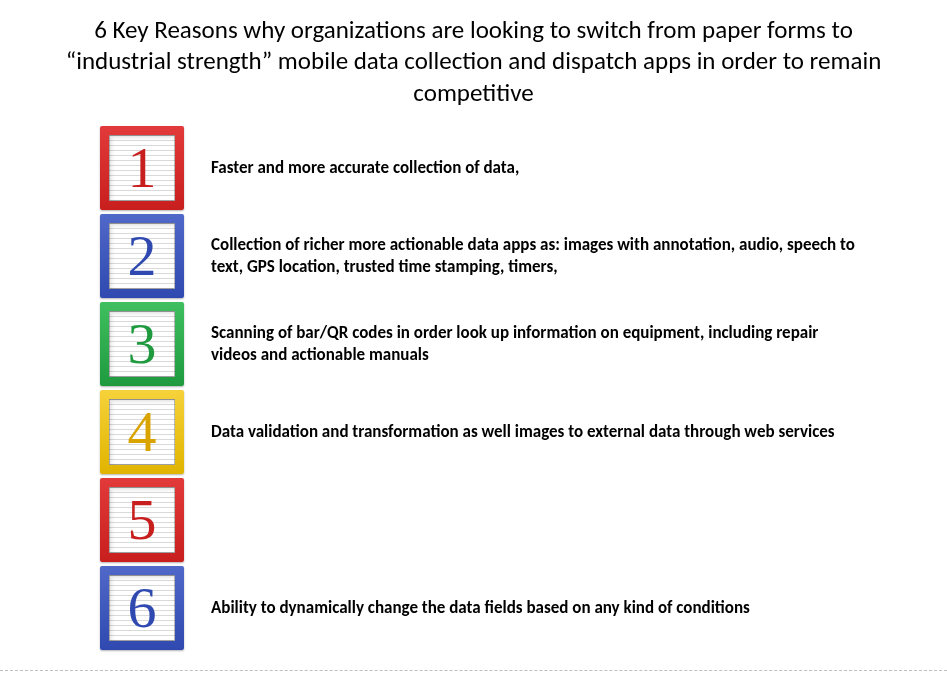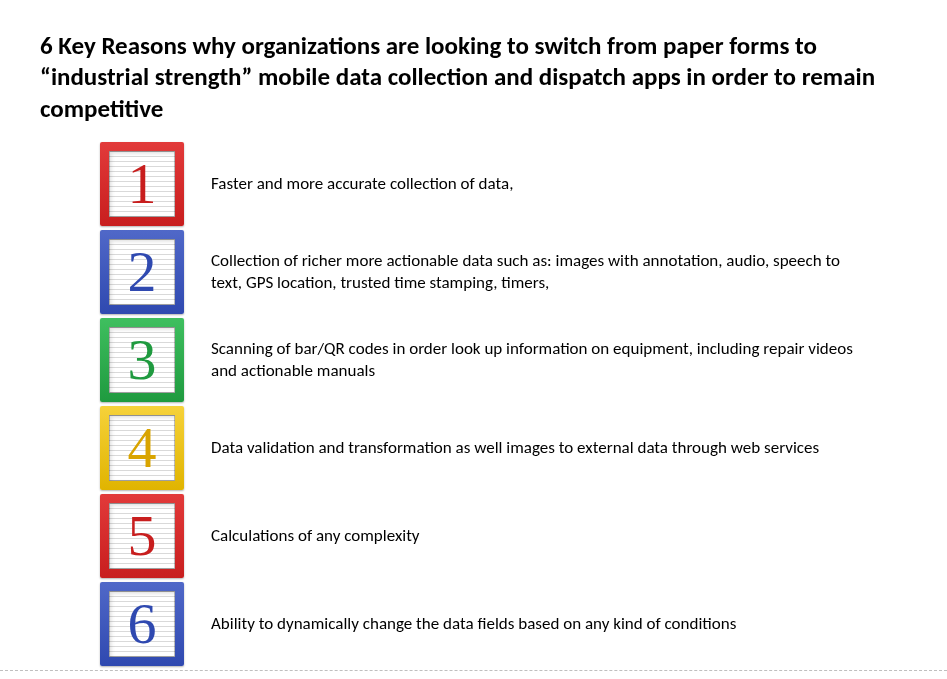--- a/index.html
+++ b/index.html
@@ -5,24 +5,25 @@
     * { box-sizing: border-box; margin: 0; padding: 0; }
     body {
       width: 947px;
       height: 679px;
       background: #ffffff;
       font-family: Calibri, Arial, sans-serif;
       color: #000;
       position: relative;
     }
     .title {
-      font-weight: 700;
+      text-align: center;
+      font-weight: 400;
       font-size: 25px;
       line-height: 1.25;
-      padding: 30px 40px 10px 40px;
+      padding: 14px 40px 10px 40px;
     }
     .list {
       padding: 8px 0 0 100px;
     }
     .row {
       display: flex;
       align-items: center;
       margin-bottom: 4px;
     }
     .block {
@@ -61,21 +62,21 @@
       line-height: 1;
       position: relative;
       z-index: 2;
     }
     .digit.red    { color: #c81e1e; }
     .digit.blue   { color: #2f49b0; }
     .digit.green  { color: #1f9a3f; }
     .digit.yellow { color: #d9a400; }
     .reason {
       font-size: 17px;
-      font-weight: 400;
+      font-weight: 700;
       line-height: 1.3;
       max-width: 660px;
       padding-left: 11px;
     }
     .bottom-rule {
       position: absolute;
       bottom: 8px;
       left: 0;
       right: 0;
       height: 0;
@@ -95,21 +96,21 @@
       <div class="digit red">1</div>
     </div>
     <div class="reason">Faster and more accurate collection of data,</div>
   </div>
 
   <div class="row">
     <div class="block blue">
       <div class="block-inner"></div>
       <div class="digit blue">2</div>
     </div>
-    <div class="reason">Collection of richer more actionable data such as: images with annotation, audio, speech to text, GPS location, trusted time stamping, timers,</div>
+    <div class="reason">Collection of richer more actionable data apps as: images with annotation, audio, speech to text, GPS location, trusted time stamping, timers,</div>
   </div>
 
   <div class="row">
     <div class="block green">
       <div class="block-inner"></div>
       <div class="digit green">3</div>
     </div>
     <div class="reason">Scanning of bar/QR codes in order look up information on equipment, including repair videos and actionable manuals</div>
   </div>
 
@@ -119,21 +120,20 @@
       <div class="digit yellow">4</div>
     </div>
     <div class="reason">Data validation and transformation as well images to external data through web services</div>
   </div>
 
   <div class="row">
     <div class="block red">
       <div class="block-inner"></div>
       <div class="digit red">5</div>
     </div>
-    <div class="reason">Calculations of any complexity</div>
   </div>
 
   <div class="row">
     <div class="block blue">
       <div class="block-inner"></div>
       <div class="digit blue">6</div>
     </div>
     <div class="reason">Ability to dynamically change the data fields based on any kind of conditions</div>
   </div>
 

